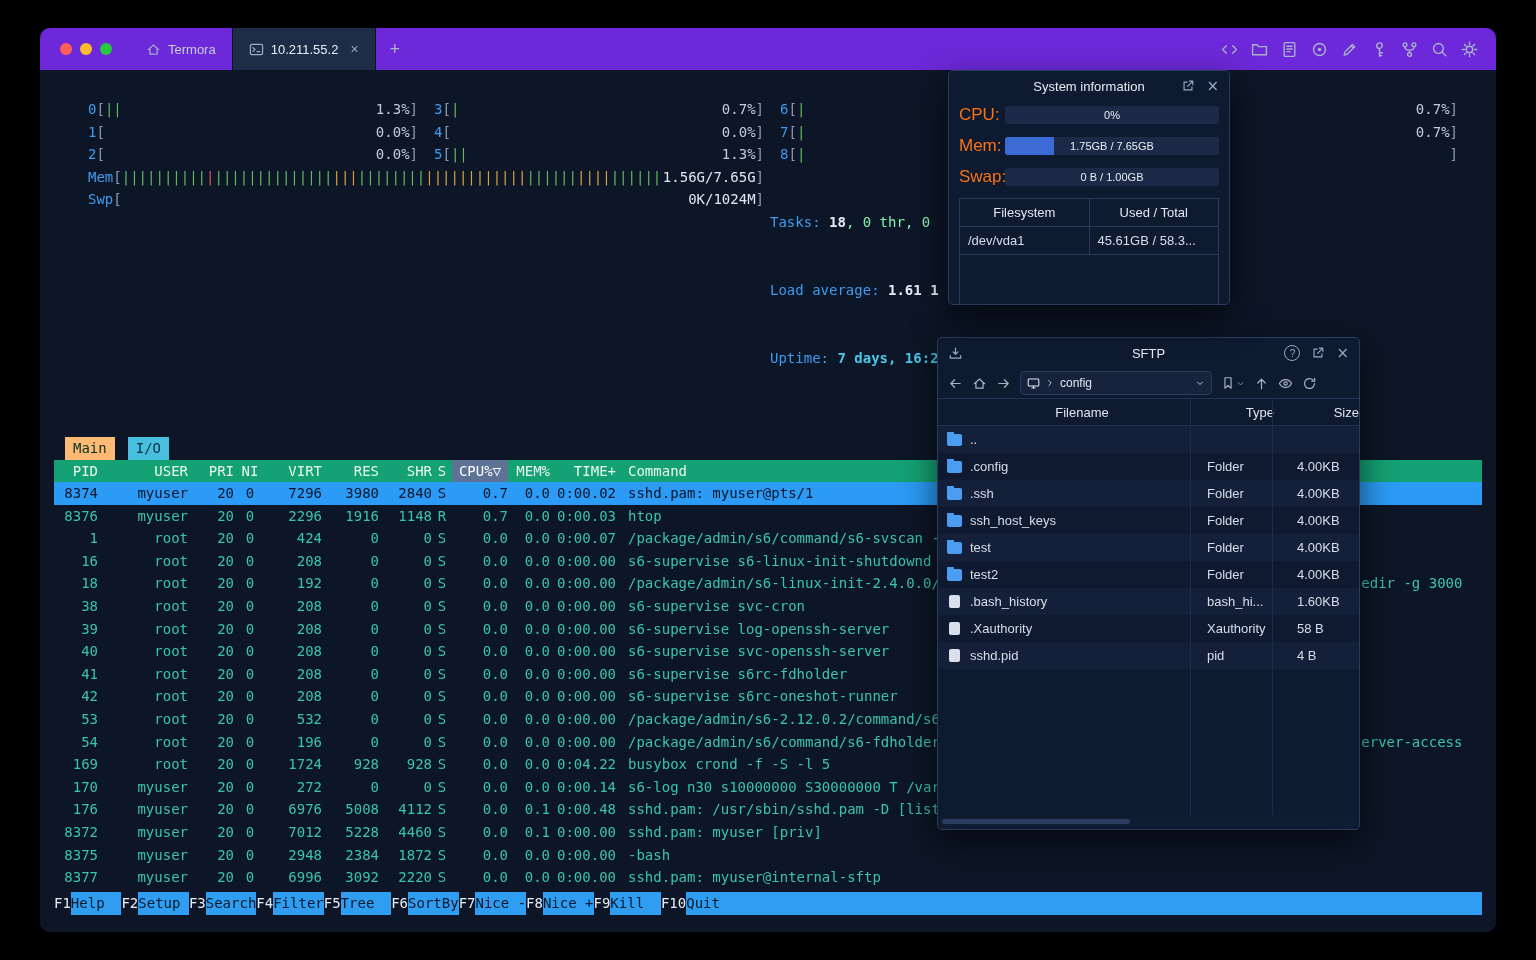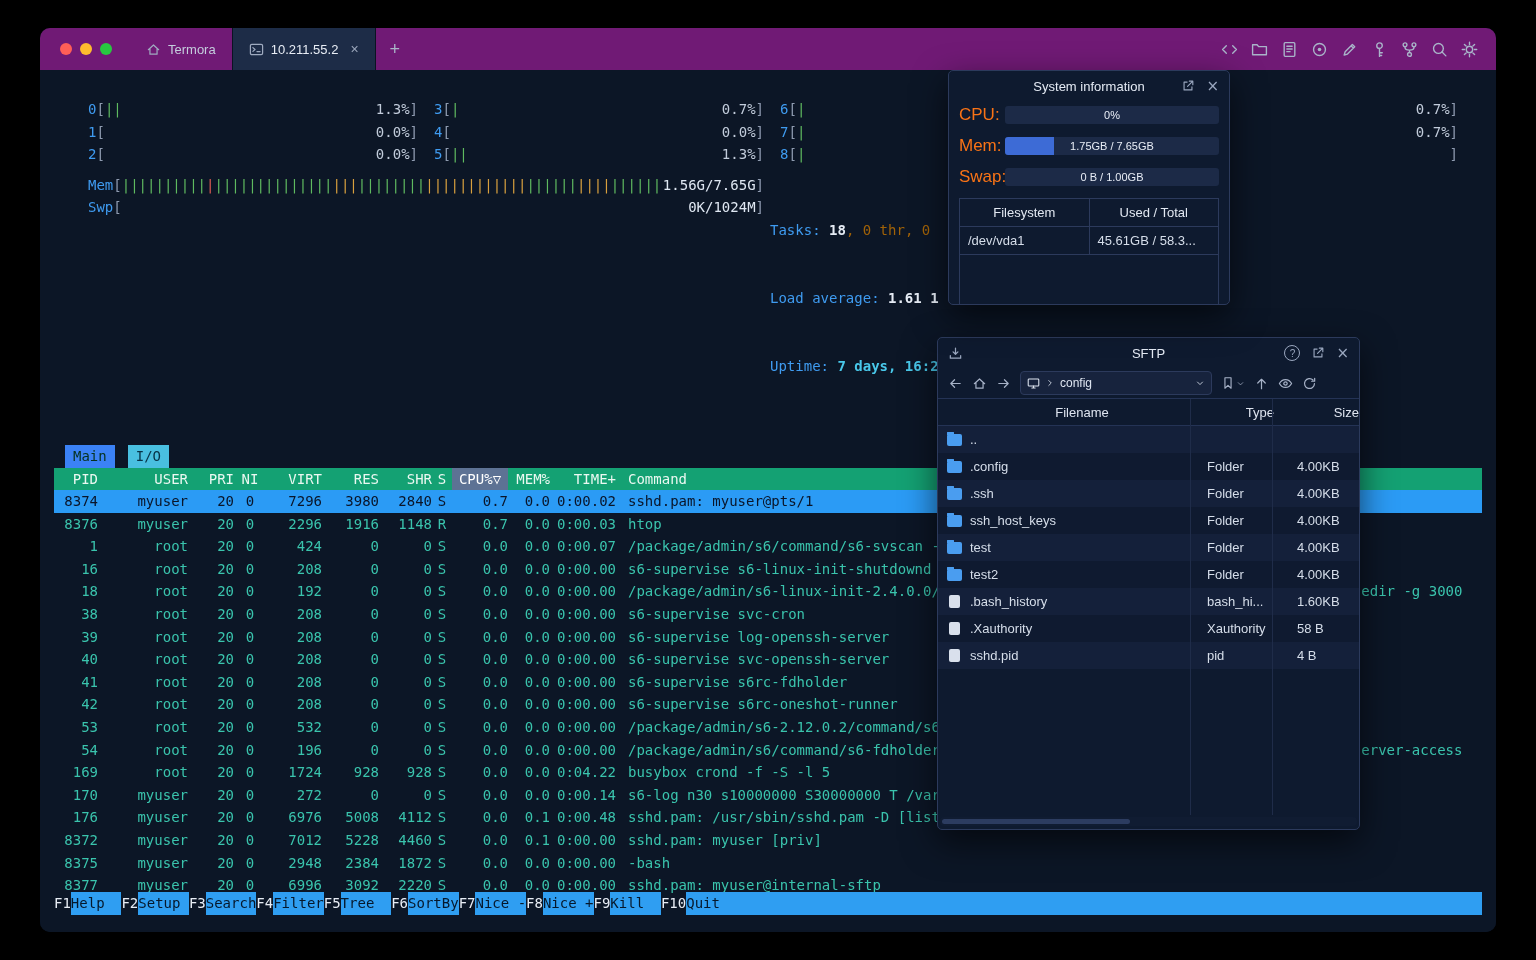--- a/index.html
+++ b/index.html
@@ -3,52 +3,52 @@
 <meta charset="utf-8">
 <style>
   html,body{margin:0;padding:0;}
   body{width:1536px;height:960px;background:#000;overflow:hidden;position:relative;font-family:"Liberation Sans",sans-serif;}
   svg.ic{stroke:currentColor;fill:none;stroke-width:1.3;stroke-linecap:round;stroke-linejoin:round;display:block;}
 
   
   .window{position:absolute;left:40px;top:28px;width:1456px;height:904px;background:#0c1626;border-radius:10px;overflow:hidden;box-shadow:0 20px 60px rgba(0,0,0,.75);}
 
   
-  .tabbar{height:42px;background:#701a75;display:flex;align-items:stretch;border-bottom:5px solid #fca5a5;}
+  .tabbar{height:42px;background:#6d28d9;display:flex;align-items:stretch;border-bottom:5px solid #fca5a5;}
   .traffic{display:flex;align-items:center;gap:8px;padding:0 18px 0 20px;}
   .tl{width:12px;height:12px;border-radius:50%;display:block;}
   .tl.red{background:#ff5f57}.tl.yellow{background:#febc2e}.tl.green{background:#28c840}
   .tab{display:flex;align-items:center;gap:7px;padding:0 16px;color:#c4cddd;font-size:13px;cursor:default;}
   .tab .ticon{color:#9fabc0;}
   .tab.active{background:#1d2c47;color:#e8edf5;border-left:1px solid #0a1322;border-right:1px solid #0a1322;}
   .tab-close{margin-left:5px;color:#9aa6bb;font-size:14px;line-height:1;}
   .newtab{display:flex;align-items:center;padding:0 14px;color:#aab4c8;font-size:18px;}
   .tb-icons{margin-left:auto;display:flex;align-items:center;gap:13px;padding-right:18px;color:#a9b4c9;}
 
   
   .term{position:absolute;left:0;right:0;top:42px;bottom:0;background:#0c1626;font-family:"DejaVu Sans Mono",monospace;font-size:14px;line-height:22.6px;color:#3ac4ad;padding:28px 14px 0;}
   .meters{display:grid;grid-template-columns:330px 330px auto;column-gap:16px;margin:0 24px 0 34px;}
   .meter{display:flex;white-space:pre;}
   .mlabel{color:#3f9bf0;}
   .br{color:#8f9bb0;}
   .bars{flex:1;overflow:hidden;color:#5fba60;white-space:pre;}
   .pct{color:#c2ccdb;}
   .mval{color:#dfe7f2;}
-  .midrow{display:flex;margin-left:34px;margin-top:8px;}
+  .midrow{display:flex;margin-left:34px;}
   .bars-col{width:676px;}
   .bars-col .meter{width:676px;}
   .info-col{margin-left:6px;white-space:pre;}
   .info-col .lbl{color:#3f9bf0;}
   .info-col .bold{color:#e6ecf5;font-weight:bold;}
-  .info-col .plain{color:#a16207;}
+  .info-col .plain{color:#86efac;}
   .info-col .cyanbold{color:#49c8ea;font-weight:bold;}
 
   .vtabs{display:flex;gap:13px;margin:22.6px 0 0 11px;}
   .vtab{padding:0 8px;}
-  .vtab.active{background:#3b82f6;color:#06321f;}
+  .vtab.active{background:#fdba74;color:#06321f;}
   .vtab.alt{background:#49bfe0;color:#073246;}
 
   .phead{display:flex;background:#14a173;color:#eaf8f1;white-space:pre;}
   .c-pid{width:44px;text-align:right;}
   .c-user{width:82px;margin-left:8px;text-align:right;}
   .c-pri{width:46px;text-align:right;}
   .c-ni{width:32px;text-align:center;}
   .c-virt{width:56px;text-align:right;}
   .c-res{width:57px;text-align:right;}
   .c-shr{width:53px;text-align:right;}

